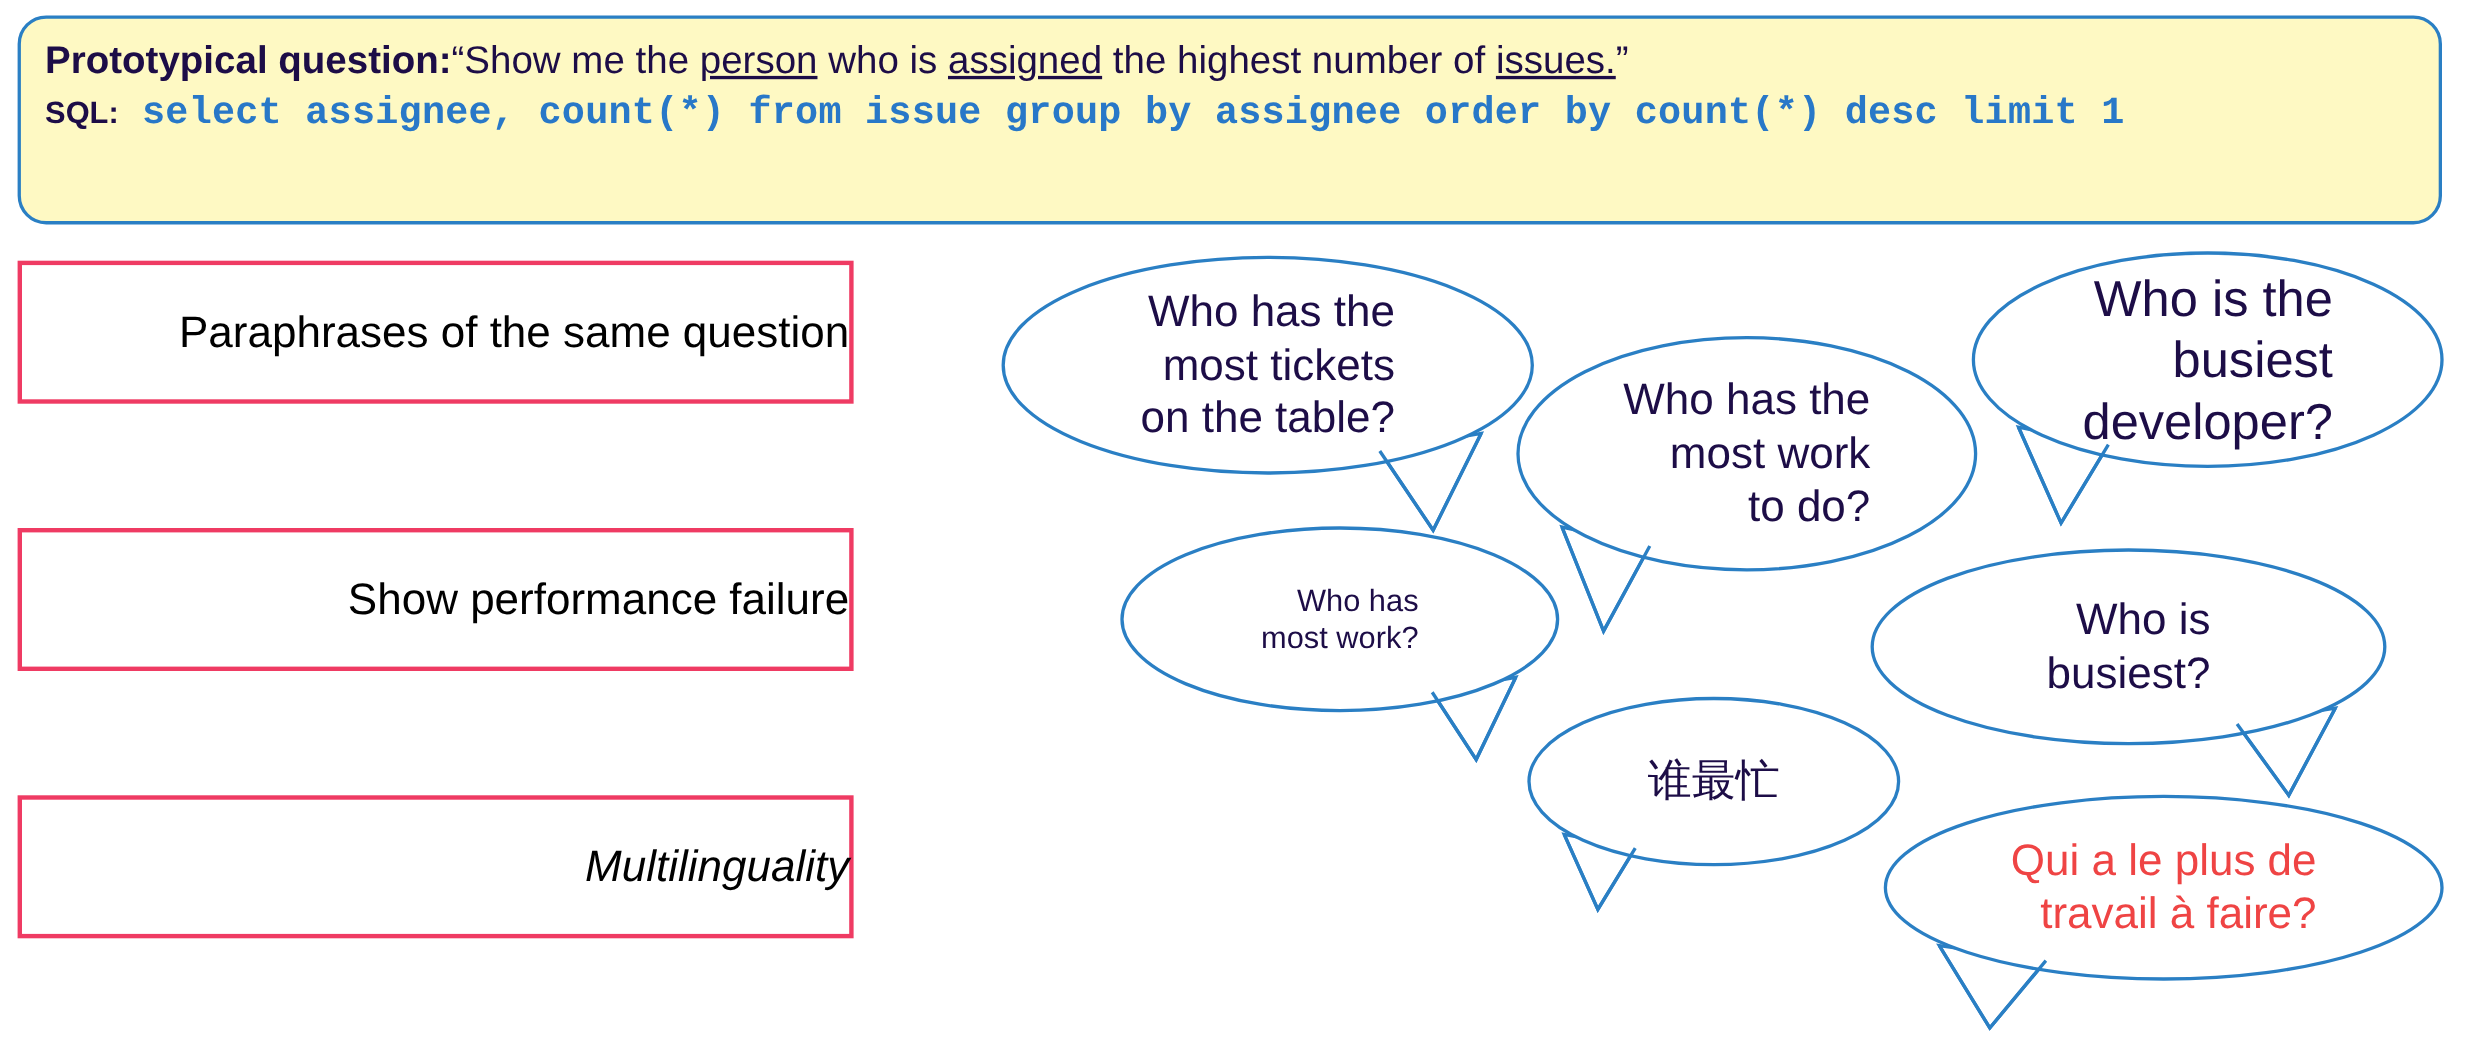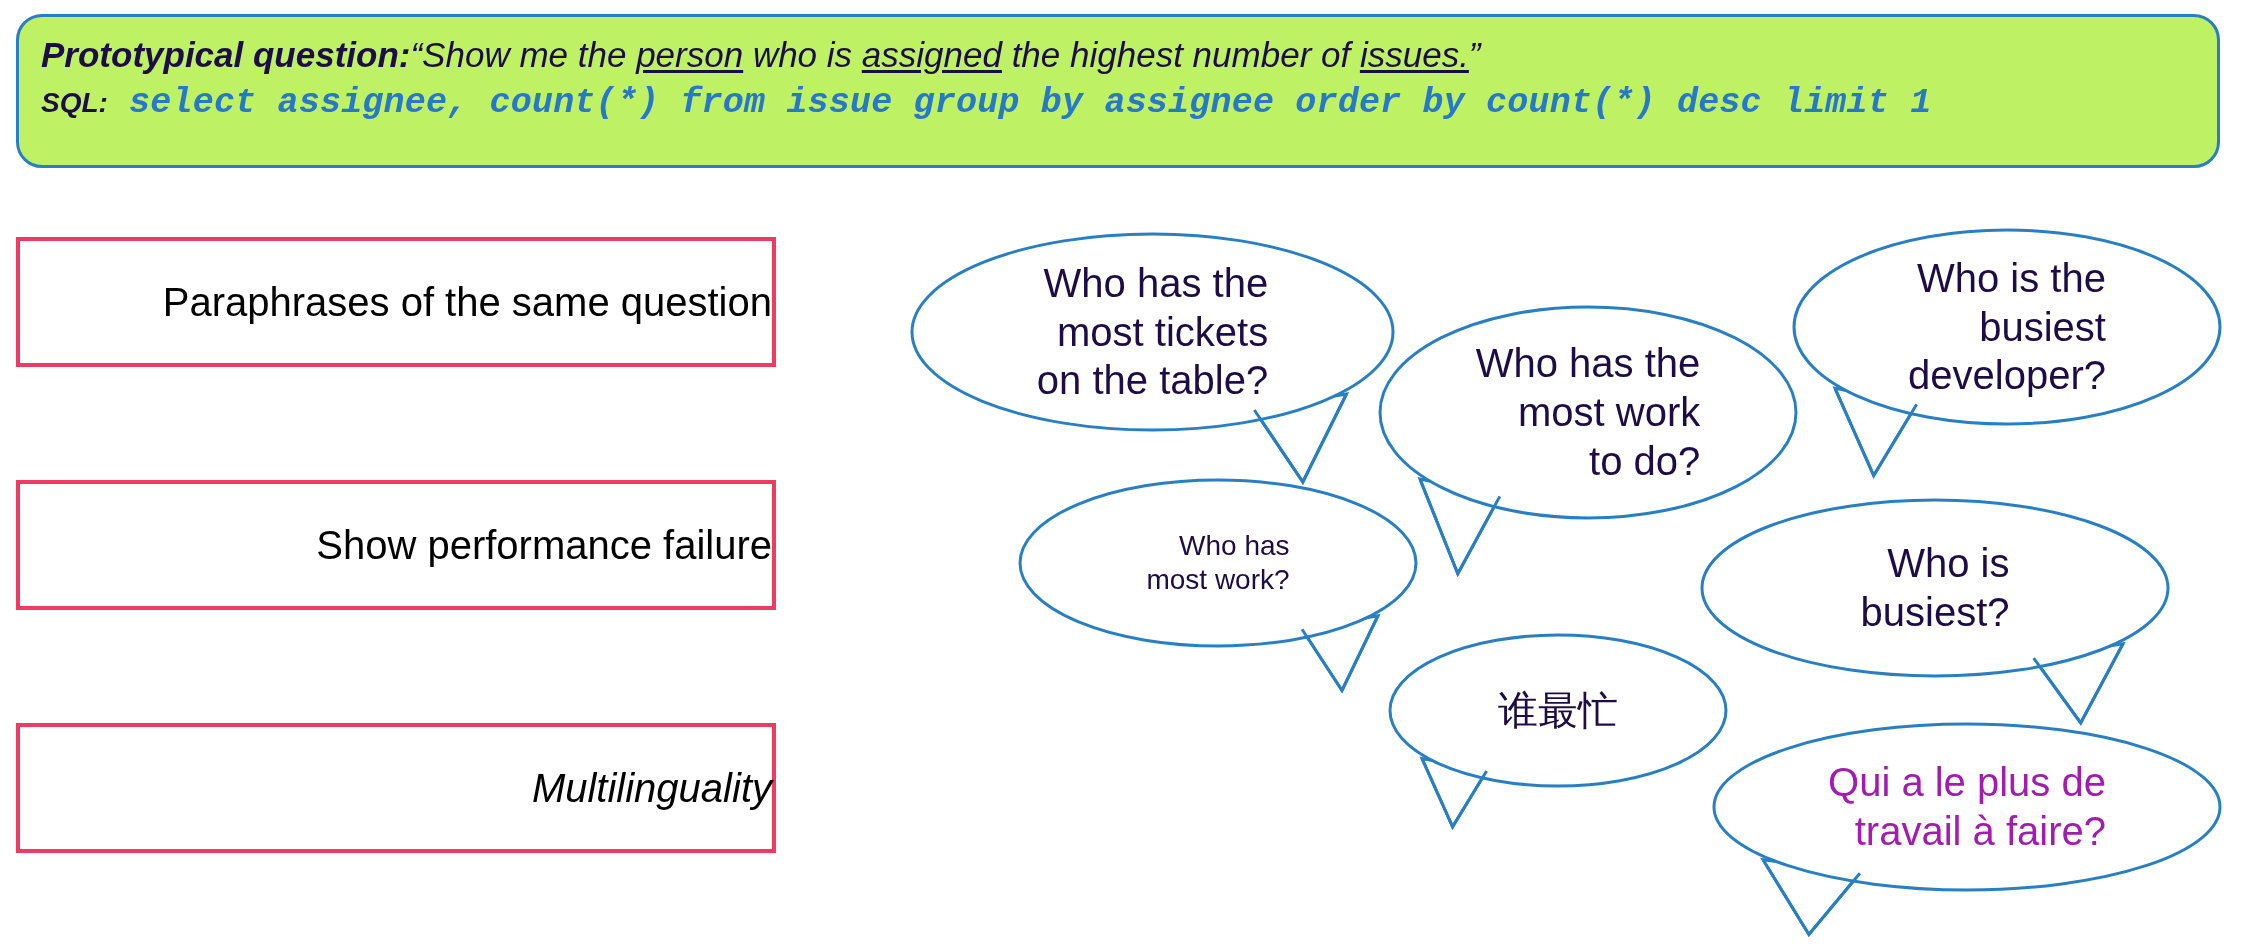--- a/index.html
+++ b/index.html
@@ -15,26 +15,25 @@
     font-family: "Liberation Sans", sans-serif;
     -webkit-font-smoothing: antialiased;
   }
 
   
   #proto-panel {
     position: absolute;
     left: 16px;
     top: 14px;
     width: 2204px;
-    height: 154px;
+    height: 190px;
     box-sizing: border-box;
     border: 3px solid #2a7fc4;
     border-radius: 26px;
-    background: #bef264;
-    font-style: italic;
+    background: #fef9c3;
   }
   #proto-lines {
     position: absolute;
     left: 22px;
     top: 14px;
     right: 10px;
   }
   .proto-line {
     white-space: nowrap;
     line-height: 1.38;
@@ -184,21 +183,21 @@
       <div class="bubble-text" style="font-size: 40px; color: rgb(29, 13, 71);">Who has the
 most work
 to do?</div>
     </div>
     <div class="bubble-wrap" style="left: 1792px; top: 228px; width: 430px; height: 198px;">
       <svg class="bubble-svg" width="430" height="258" viewBox="0 0 430 258">
         <polygon class="bubble-tail" points="124.7,176.22 81.69999999999999,247.5 43,160.38"></polygon>
         <ellipse class="bubble-ellipse" cx="215" cy="99" rx="213" ry="97"></ellipse>
         <polyline points="124.7,176.22 81.69999999999999,247.5 43,160.38" fill="none" stroke="#2a7fc4" stroke-width="3"></polyline>
       </svg>
-      <div class="bubble-text" style="font-size: 40px; color: rgb(29, 13, 71);">Who is the
+      <div class="bubble-text" style="font-size: 46px; color: rgb(29, 13, 71);">Who is the
 busiest
 developer?</div>
     </div>
     <div class="bubble-wrap" style="left: 1018px; top: 478px; width: 400px; height: 170px;">
       <svg class="bubble-svg" width="400" height="230" viewBox="0 0 400 230">
         <polygon class="bubble-tail" points="284,151.3 324,212.5 360,137.7"></polygon>
         <ellipse class="bubble-ellipse" cx="200" cy="85" rx="198" ry="83"></ellipse>
         <polyline points="284,151.3 324,212.5 360,137.7" fill="none" stroke="#2a7fc4" stroke-width="3"></polyline>
       </svg>
       <div class="bubble-text" style="font-size: 28px; color: rgb(29, 13, 71);">Who has
@@ -220,16 +219,16 @@
         <polyline points="98.60000000000001,137.95 64.6,193.75 34,125.55" fill="none" stroke="#2a7fc4" stroke-width="3"></polyline>
       </svg>
       <div class="bubble-text" style="font-size: 40px; color: rgb(29, 13, 71);">谁最忙</div>
     </div>
     <div class="bubble-wrap" style="left: 1712px; top: 722px; width: 510px; height: 170px;">
       <svg class="bubble-svg" width="510" height="230" viewBox="0 0 510 230">
         <polygon class="bubble-tail" points="147.9,151.3 96.9,212.5 51,137.7"></polygon>
         <ellipse class="bubble-ellipse" cx="255" cy="85" rx="253" ry="83"></ellipse>
         <polyline points="147.9,151.3 96.9,212.5 51,137.7" fill="none" stroke="#2a7fc4" stroke-width="3"></polyline>
       </svg>
-      <div class="bubble-text" style="font-size: 40px; color: #a21caf;">Qui a le plus de
+      <div class="bubble-text" style="font-size: 40px; color: #ef4444;">Qui a le plus de
 travail à faire?</div>
     </div>
   </div>
 
 </body></html>

